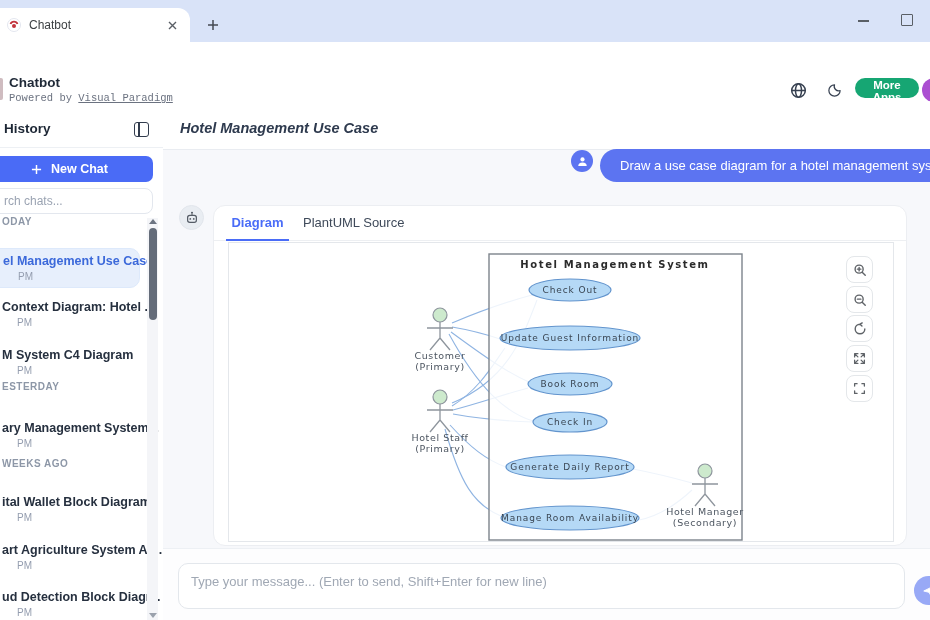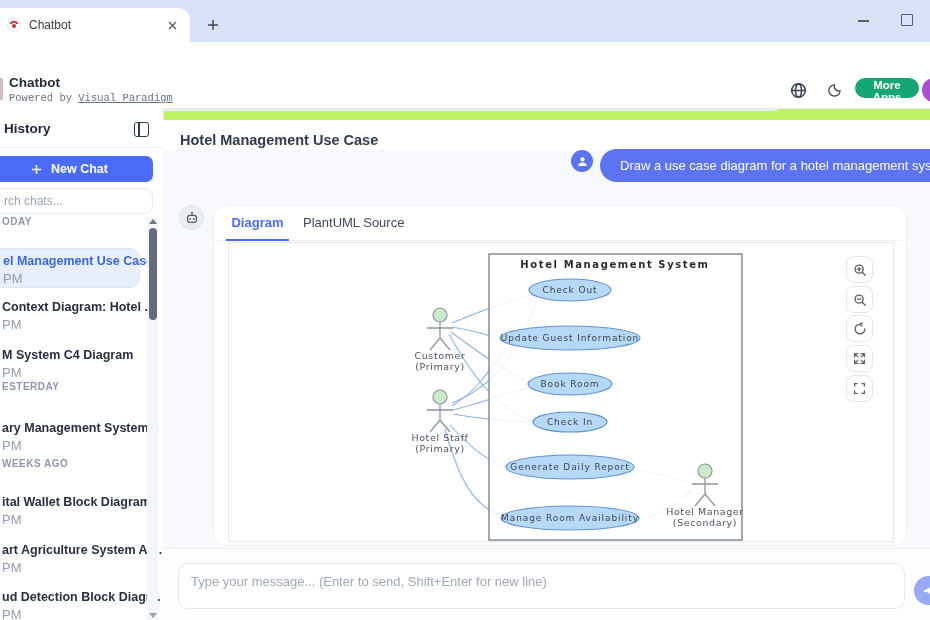--- a/index.html
+++ b/index.html
@@ -36,27 +36,27 @@
   .sb-toggle::after{content:"";position:absolute;left:3px;top:0;width:1.6px;height:13px;background:#323c4d;}
   .sb-div{position:absolute;left:-5px;top:39px;width:175px;height:1px;background:#edf0f4;}
   .newchat{position:absolute;left:-26px;top:48px;width:179px;height:26px;background:#4a6bf6;border:none;border-radius:7px;color:#fff;font-size:12.5px;font-weight:bold;display:flex;align-items:center;justify-content:center;gap:9px;padding-left:18px;font-family:"Liberation Sans",sans-serif;}
   .search{position:absolute;left:-26px;top:80px;width:179px;height:26px;border:1px solid #e3e7ee;border-radius:8px;padding:0 8px 0 29px;font-size:12px;color:#374151;box-sizing:border-box;font-family:"Liberation Sans",sans-serif;}
   .search::placeholder{color:#9aa3b2;}
   .sb-section{position:absolute;left:2px;font-size:10px;font-weight:bold;color:#8d97a7;letter-spacing:.5px;}
   .chat-item{position:absolute;left:-30px;width:170px;height:40px;padding:5px 8px 0 32px;box-sizing:border-box;border-radius:10px;}
   .chat-item.sel{background:#e7effc;border:1px solid #dde9fb;}
   .ci-title{font-size:12.5px;font-weight:bold;color:#26303f;white-space:nowrap;}
   .chat-item.sel .ci-title{color:#3c69da;}
-  .ci-time{font-size:13px;color:#949daf;margin-top:3px;}
+  .ci-time{font-size:10px;color:#949daf;margin-top:3px;margin-left:15px;}
   .sb-scroll{position:absolute;left:147px;top:110px;width:11px;height:402px;background:#f4f5f8;}
   .sb-thumb{position:absolute;left:1.5px;top:10px;width:8px;height:92px;background:#646c79;border-radius:4px;}
   .tri-up{position:absolute;left:2px;top:1px;width:0;height:0;border-left:4px solid transparent;border-right:4px solid transparent;border-bottom:5px solid #6d7582;}
   .tri-dn{position:absolute;left:2px;bottom:2px;width:0;height:0;border-left:4px solid transparent;border-right:4px solid transparent;border-top:5px solid #9aa1ac;}
   
-  .mainheader{position:absolute;left:163px;top:120px;width:767px;height:41px;background:#fff;border-bottom:1px solid #e9ecf1;}
+  .mainheader{position:absolute;left:163px;top:108px;width:767px;height:41px;background:#fff;border-bottom:1px solid #e9ecf1;font-style:italic;}
   .main-title{position:absolute;left:17px;top:12px;font-size:14.5px;font-weight:bold;color:#2e3a4e;}
   .chat{position:absolute;left:163px;top:150px;width:767px;height:398px;background:#f7f8fb;}
   .u-avatar{position:absolute;left:408px;top:0px;width:22px;height:22px;border-radius:50%;background:#5c74f1;display:flex;align-items:center;justify-content:center;}
   .bubble{position:absolute;left:437px;top:-1px;width:372px;height:33px;border-radius:17px;background:#5c74f1;color:#fff;font-size:13px;display:flex;align-items:center;padding-left:20px;}
   .b-avatar{position:absolute;left:16px;top:55px;width:23px;height:23px;border-radius:50%;background:#e9edf2;border:1px solid #e2e6ec;display:flex;align-items:center;justify-content:center;}
   .card{position:absolute;left:50px;top:55px;width:694px;height:341px;background:#fff;border:1px solid #eceef2;border-radius:12px;box-sizing:border-box;}
   .tabbar{position:absolute;left:0;top:0;width:100%;height:35px;border-bottom:1px solid #edeff2;box-sizing:border-box;}
   .tab-diagram{position:absolute;left:12px;top:9px;width:63px;text-align:center;font-size:13px;font-weight:bold;color:#4a6cf7;}
   .tab-underline{position:absolute;left:12px;top:33px;width:63px;height:2px;background:#4a6cf7;}
   .tab-src{position:absolute;left:89px;top:9px;font-size:13px;color:#3f4a5a;}

